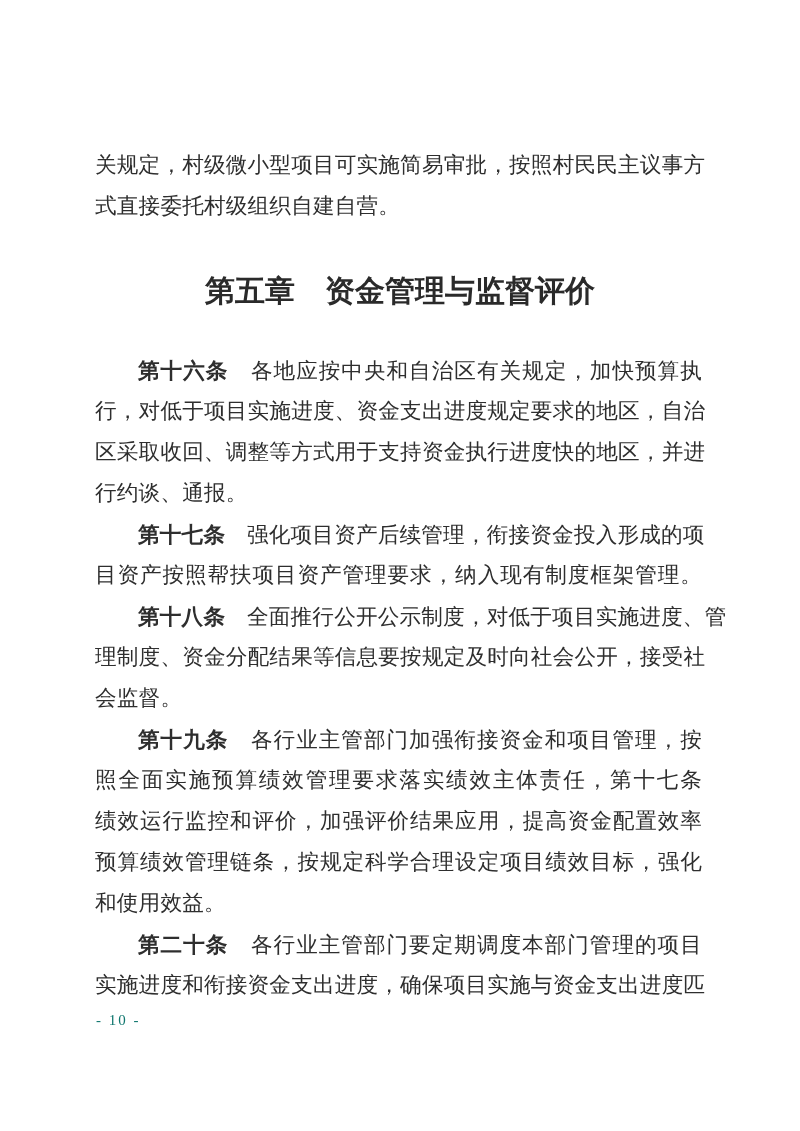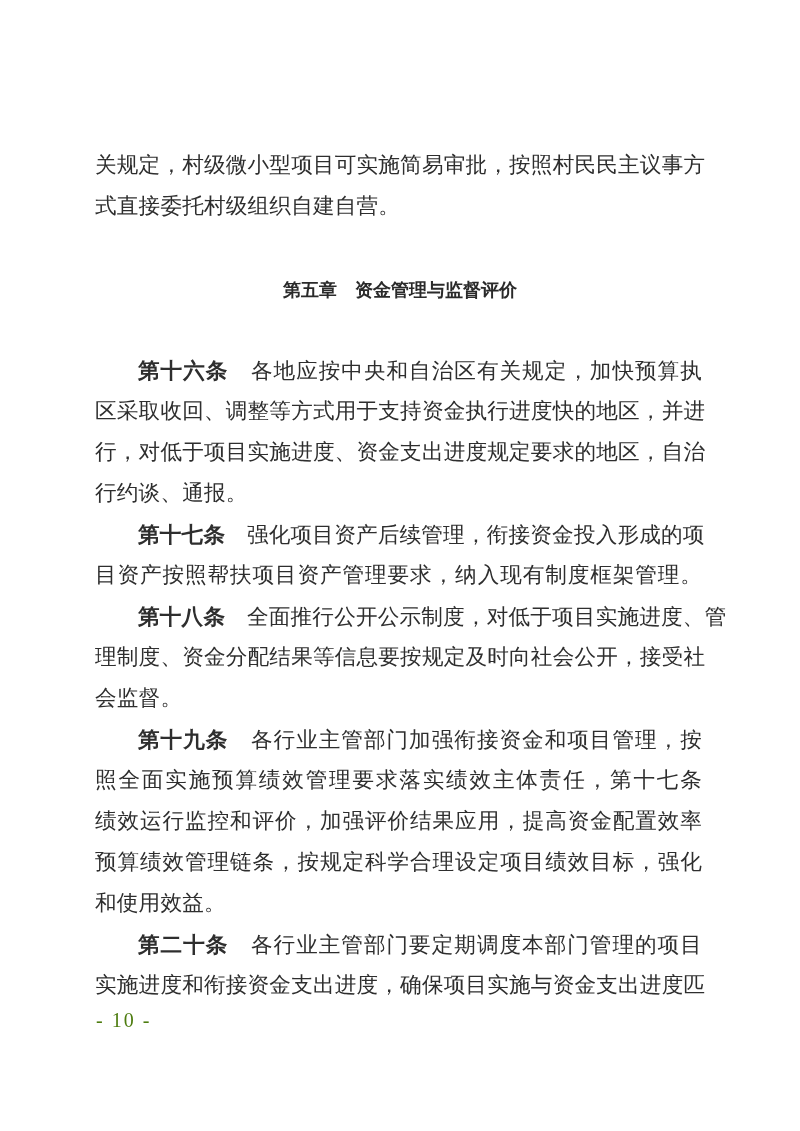--- a/index.html
+++ b/index.html
@@ -48,53 +48,53 @@
     font-weight: bold;
     font-family: "Liberation Sans", sans-serif;
   }
   .chapter {
     position: absolute;
     left: 0;
     top: 270px;
     width: 800px;
     margin: 0;
     text-align: center;
-    font-size: 18px;
+    font-size: 30px;
     line-height: 41px;
     font-weight: bold;
     font-family: "Liberation Sans", sans-serif;
     color: #2a2a2a;
   }
   .page-number {
     position: absolute;
     left: 96px;
     top: 1008px;
-    font-size: 20px;
+    font-size: 15px;
     line-height: 24px;
     letter-spacing: 2px;
-    color: #4d7c0f;
+    color: #0f766e;
   }
 </style>
 </head>
 <body>
 
 <div class="page">
 
   <div class="continuation">
     <div class="line just">关规定，村级微小型项目可实施简易审批，按照村民民主议事方</div>
     <div class="line">式直接委托村级组织自建自营。</div>
   </div>
 
   <h2 class="chapter">第五章　资金管理与监督评价</h2>
 
   <div class="body-block">
 
     <div class="line just indent"><span class="artnum">第十六条</span><span>　各地应按中央和自治区有关规定，加快预算执</span></div>
+    <div class="line just">行，对低于项目实施进度、资金支出进度规定要求的地区，自治</div>
     <div class="line just">区采取收回、调整等方式用于支持资金执行进度快的地区，并进</div>
-    <div class="line just">行，对低于项目实施进度、资金支出进度规定要求的地区，自治</div>
     <div class="line">行约谈、通报。</div>
 
     <div class="line just indent"><span class="artnum">第十七条</span><span>　强化项目资产后续管理，衔接资金投入形成的项</span></div>
     <div class="line just">目资产按照帮扶项目资产管理要求，纳入现有制度框架管理。</div>
 
     <div class="line just indent"><span class="artnum">第十八条</span><span>　全面推行公开公示制度，对低于项目实施进度、管</span></div>
     <div class="line just">理制度、资金分配结果等信息要按规定及时向社会公开，接受社</div>
     <div class="line">会监督。</div>
 
     <div class="line just indent"><span class="artnum">第十九条</span><span>　各行业主管部门加强衔接资金和项目管理，按</span></div>

